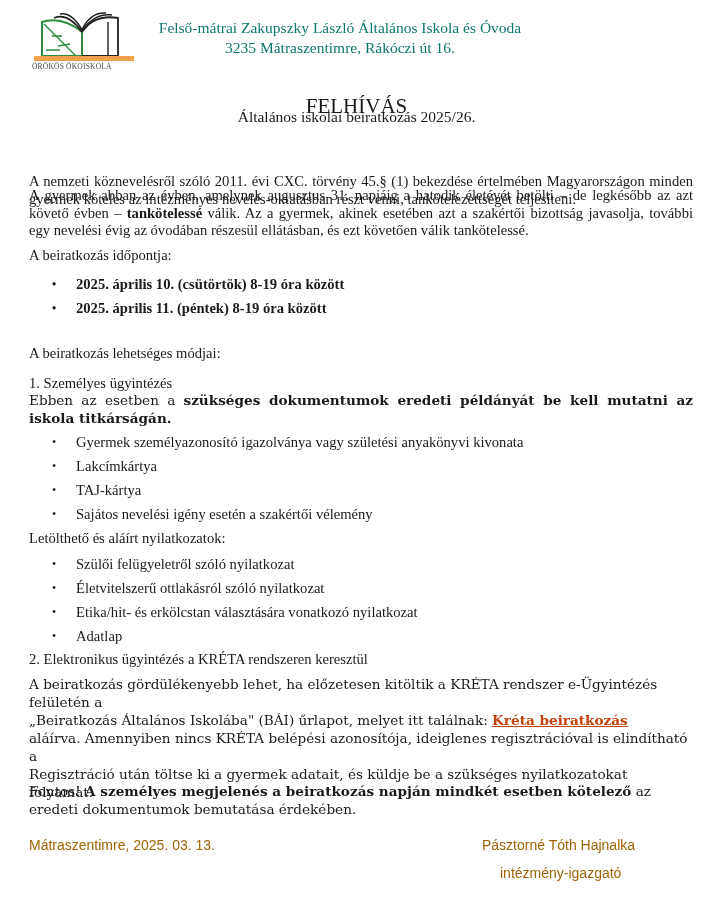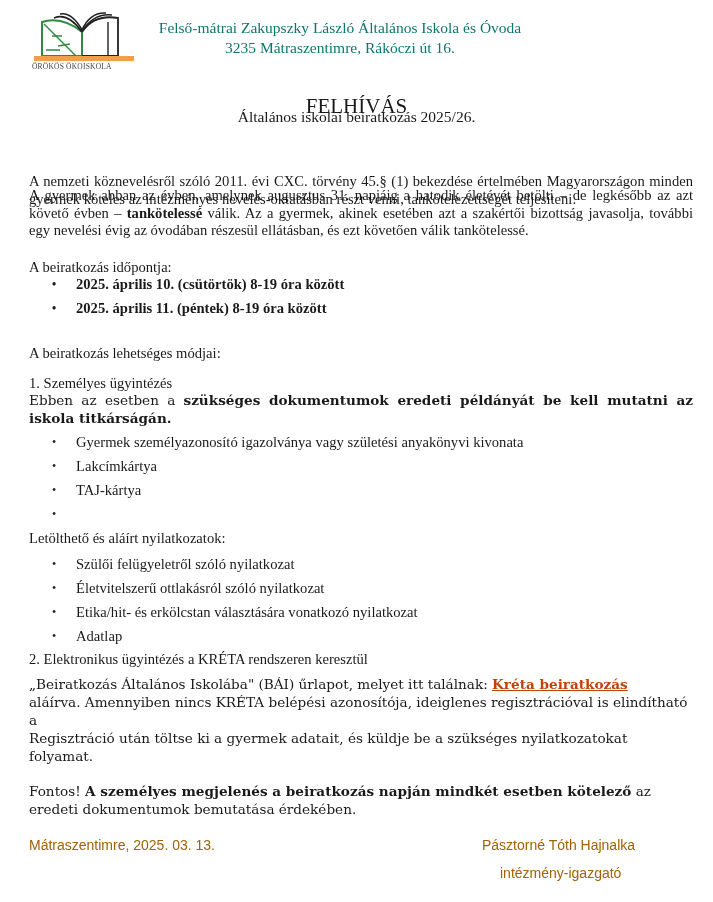--- a/index.html
+++ b/index.html
@@ -60,48 +60,49 @@
 </div>
 
 <div class="title t1">FELHÍVÁS</div>
 <div class="title t2">Általános iskolai beiratkozás 2025/26.</div>
 
 <div class="p justify" style="top:147px;margin-top:26px;">A nemzeti köznevelésről szóló 2011. évi CXC. törvény 45.§ (1) bekezdése értelmében Magyarországon minden gyermek köteles az intézményes nevelés-oktatásban részt venni, tankötelezettségét teljesíteni.</div>
 <div class="p justify" style="top:187px;">
   <span>A gyermek abban az évben, amelynek augusztus 31. napjáig a hatodik életévét betölti – de legkésőbb az azt követő évben – </span><b>tankötelessé</b><span> válik. Az a gyermek, akinek esetében azt a szakértői bizottság javasolja, további egy nevelési évig az óvodában részesül ellátásban, és ezt követően válik tankötelessé.</span>
 </div>
 
-<div class="p" style="top:259px;">A beiratkozás időpontja:</div>
+<div class="p" style="top:247px;">A beiratkozás időpontja:</div>
 <ul class="list" style="top:272px; font-weight:bold;">
   <li><span class="bullet">•</span><span>2025. április 10. (csütörtök) 8-19 óra között</span></li>
   <li><span class="bullet">•</span><span>2025. április 11. (péntek) 8-19 óra között</span></li>
 </ul>
 
 <div class="p" style="top:345px;">A beiratkozás lehetséges módjai:</div>
 
 <div class="p" style="top:375px;">1. Személyes ügyintézés</div>
 <div class="p justify wide" style="top:392px;">
   <span>Ebben az esetben a </span><b>szükséges dokumentumok eredeti példányát be kell mutatni az iskola titkárságán.</b>
 </div>
 <ul class="list" style="top:430px;">
   <li><span class="bullet">•</span><span>Gyermek személyazonosító igazolványa vagy születési anyakönyvi kivonata</span></li>
   <li><span class="bullet">•</span><span>Lakcímkártya</span></li>
   <li><span class="bullet">•</span><span>TAJ-kártya</span></li>
-  <li><span class="bullet">•</span></li>
+  <li><span class="bullet">•</span><span>Sajátos nevelési igény esetén a szakértői vélemény</span></li>
 </ul>
 <div class="p" style="top:530px;">Letölthető és aláírt nyilatkozatok:</div>
 <ul class="list" style="top:552px;">
   <li><span class="bullet">•</span><span>Szülői felügyeletről szóló nyilatkozat</span></li>
   <li><span class="bullet">•</span><span>Életvitelszerű ottlakásról szóló nyilatkozat</span></li>
   <li><span class="bullet">•</span><span>Etika/hit- és erkölcstan választására vonatkozó nyilatkozat</span></li>
   <li><span class="bullet">•</span><span>Adatlap</span></li>
 </ul>
 
 <div class="p" style="top:651px;">2. Elektronikus ügyintézés a KRÉTA rendszeren keresztül</div>
 <div class="p wide" style="top:675px; line-height:18px;">
+  <div>A beiratkozás gördülékenyebb lehet, ha előzetesen kitöltik a KRÉTA rendszer e-Ügyintézés felületén a</div>
   <div><span>„Beiratkozás Általános Iskolába" (BÁI) űrlapot, melyet itt találnak: </span><a class="link">Kréta beiratkozás</a></div>
   <div>aláírva. Amennyiben nincs KRÉTA belépési azonosítója, ideiglenes regisztrációval is elindítható a</div>
   <div>Regisztráció után töltse ki a gyermek adatait, és küldje be a szükséges nyilatkozatokat</div>
   <div>folyamat.</div>
 </div>
 
 <div class="p wide" style="top:782px; line-height:18px; width:640px;">
   <span>Fontos! </span><b>A személyes megjelenés a beiratkozás napján mindkét esetben kötelező</b><span> az eredeti dokumentumok bemutatása érdekében.</span>
 </div>
 

